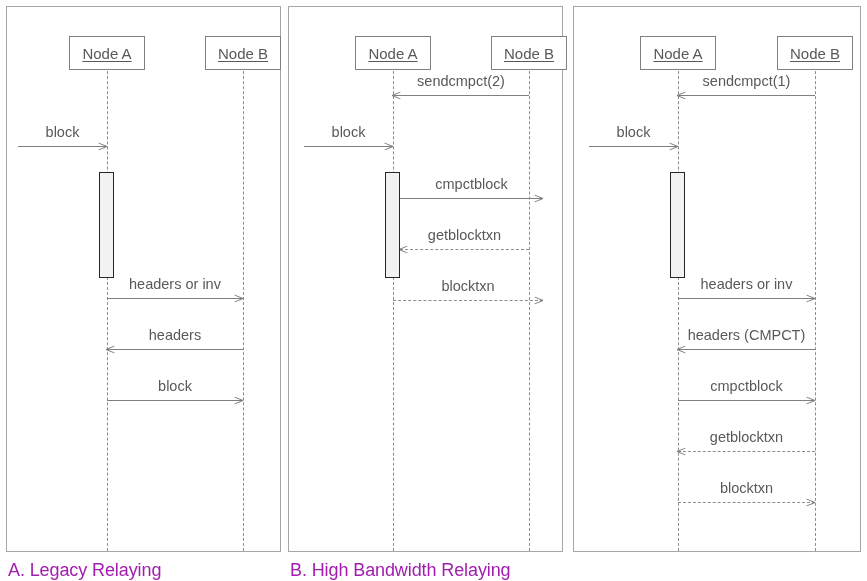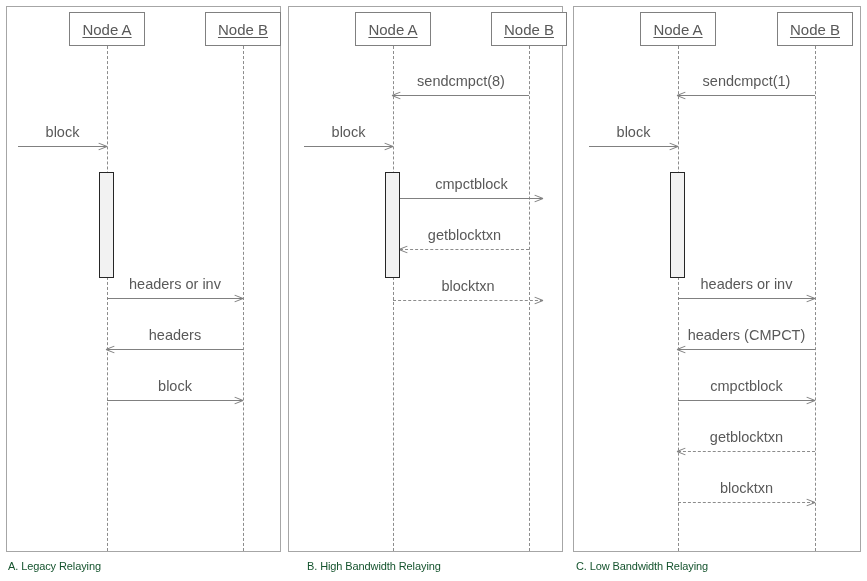--- a/index.html
+++ b/index.html
@@ -22,34 +22,35 @@
     height: 581px;
   }
   .panel {
     position: absolute;
     border: 1px solid #a6a6a6;
     box-sizing: border-box;
     background: #ffffff;
   }
   .caption {
     position: absolute;
-    font-size: 11px;
-    color: #14532d;
+    font-size: 18px;
+    color: #a21caf;
     white-space: nowrap;
     letter-spacing: -0.1px;
   }
   .node-box {
     position: absolute;
     border: 1px solid #808080;
     box-sizing: border-box;
     background: #ffffff;
     display: flex;
     align-items: center;
     justify-content: center;
     z-index: 4;
+    margin-top: 24px;
   }
   .node-label {
     font-size: 15px;
     color: #595959;
     text-decoration: underline;
     text-underline-offset: 2px;
     white-space: nowrap;
   }
   .lifeline {
     position: absolute;
@@ -162,34 +163,34 @@
       <div class="line"></div>
       <div class="head"></div>
       <div class="label">headers</div>
     </div>
     <div class="msg right" style="left: 107px; top: 400px; width: 136px;">
       <div class="line"></div>
       <div class="head"></div>
       <div class="label">block</div>
     </div>
     <div class="panel" style="left: 288px; top: 6px; width: 275px; height: 546px;"></div>
-    <div class="caption" style="left: 307px; top: 560px;">B. High Bandwidth Relaying</div>
+    <div class="caption" style="left: 290px; top: 560px;">B. High Bandwidth Relaying</div>
     <div class="lifeline" style="left: 393px; top: 46px; height: 505px;"></div>
     <div class="lifeline" style="left: 529px; top: 46px; height: 505px;"></div>
     <div class="node-box" style="left: 355px; top: 12px; width: 76px; height: 34px;">
       <span class="node-label">Node A</span>
     </div>
     <div class="node-box" style="left: 491px; top: 12px; width: 76px; height: 34px;">
       <span class="node-label">Node B</span>
     </div>
     <div class="activation" style="left: 385px; top: 172px; width: 15px; height: 106px;"></div>
     <div class="msg left" style="left: 393px; top: 95px; width: 136px;">
       <div class="line"></div>
       <div class="head"></div>
-      <div class="label">sendcmpct(8)</div>
+      <div class="label">sendcmpct(2)</div>
     </div>
     <div class="msg right" style="left: 304px; top: 146px; width: 89px;">
       <div class="line"></div>
       <div class="head"></div>
       <div class="label">block</div>
     </div>
     <div class="msg right" style="left: 400px; top: 198px; width: 143px;">
       <div class="line"></div>
       <div class="head"></div>
       <div class="label">cmpctblock</div>
@@ -198,21 +199,20 @@
       <div class="line"></div>
       <div class="head"></div>
       <div class="label">getblocktxn</div>
     </div>
     <div class="msg right dashed" style="left: 393px; top: 300px; width: 150px;">
       <div class="line"></div>
       <div class="head"></div>
       <div class="label">blocktxn</div>
     </div>
     <div class="panel" style="left: 573px; top: 6px; width: 288px; height: 546px;"></div>
-    <div class="caption" style="left: 576px; top: 560px;">C. Low Bandwidth Relaying</div>
     <div class="lifeline" style="left: 678px; top: 46px; height: 505px;"></div>
     <div class="lifeline" style="left: 815px; top: 46px; height: 505px;"></div>
     <div class="node-box" style="left: 640px; top: 12px; width: 76px; height: 34px;">
       <span class="node-label">Node A</span>
     </div>
     <div class="node-box" style="left: 777px; top: 12px; width: 76px; height: 34px;">
       <span class="node-label">Node B</span>
     </div>
     <div class="activation" style="left: 670px; top: 172px; width: 15px; height: 106px;"></div>
     <div class="msg left" style="left: 678px; top: 95px; width: 137px;">

